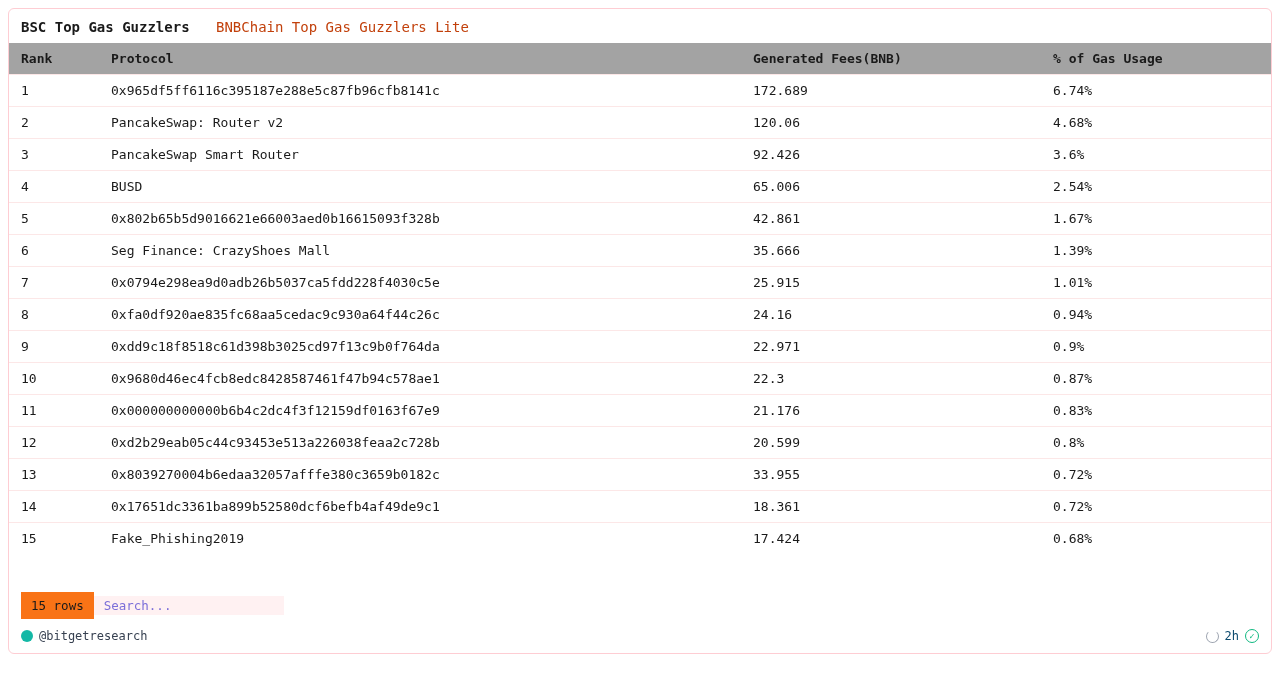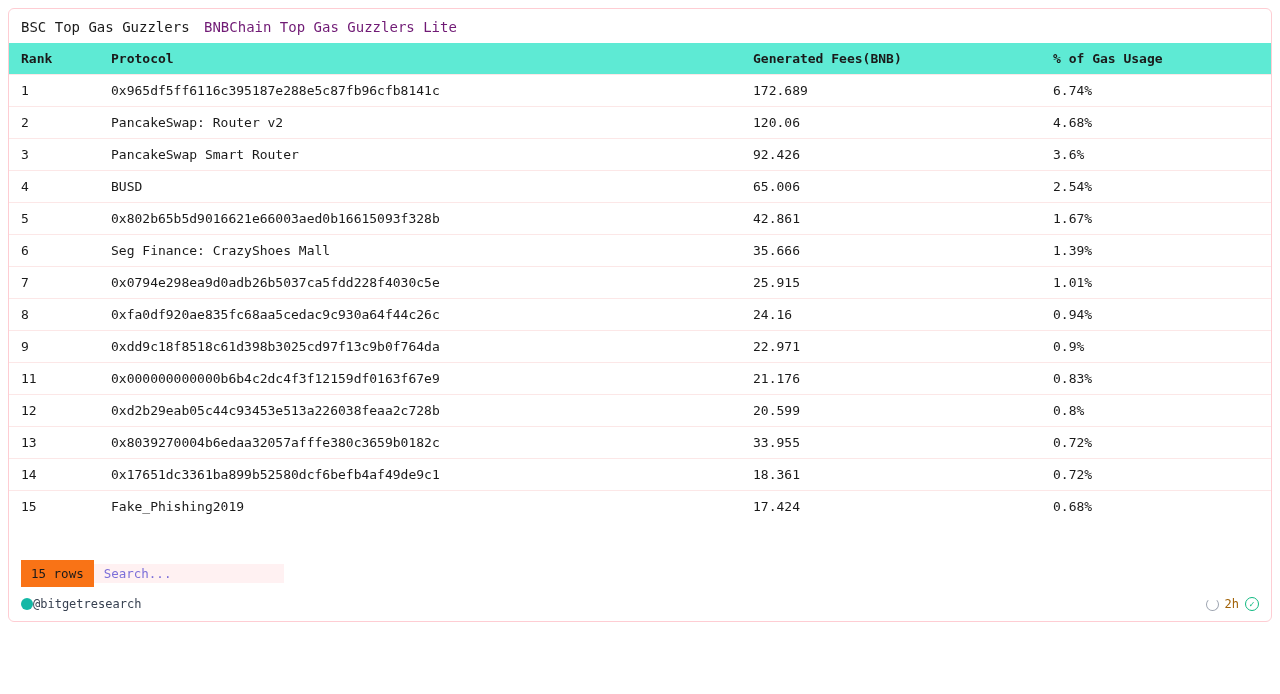--- a/index.html
+++ b/index.html
@@ -13,28 +13,28 @@
   .card {
     border: 1px solid #fecdd3;
     border-radius: 6px;
     background: #fff;
     overflow: hidden;
   }
   .card-title {
     padding: 10px 12px 8px 12px;
     font-size: 14px;
   }
-  .title-main { font-weight: 400; }
-  .title-sub { color: #701a75; margin-left: 6px; }
+  .title-main { font-weight: 700; }
+  .title-sub { color: #c2410c; margin-left: 18px; }
   table {
     width: 100%;
     border-collapse: collapse;
   }
   thead tr {
-    background: #5eead4;
+    background: #a3a3a3;
   }
   th {
     text-align: left;
     font-weight: 700;
     padding: 8px 12px;
     font-size: 13px;
   }
   tbody td {
     padding: 8px 12px;
     border-top: 1px solid #fce7e7;
@@ -68,27 +68,27 @@
   }
   .search::placeholder { color: #7c6fd9; }
   .attrib {
     padding: 0 12px 10px 12px;
     display: flex;
     align-items: center;
     justify-content: space-between;
     font-size: 12px;
     color: #374151;
   }
-  .attrib-left { display: flex; align-items: center; gap: 0; }
+  .attrib-left { display: flex; align-items: center; gap: 6px; }
   .dot {
     width: 12px; height: 12px; border-radius: 50%;
     background: #14b8a6; display: inline-block;
   }
   .attrib-right { display: flex; align-items: center; gap: 6px; color: #6b7280; }
-  .age { color: #a16207; font-weight: 500; }
+  .age { color: #0c4a6e; font-weight: 500; }
   .refresh-icon {
     display:inline-block; width:13px; height:13px;
     border:1.6px solid #9ca3af; border-top-color:transparent;
     border-radius:50%;
   }
   .check {
     width:14px; height:14px; border:1.6px solid #10b981; border-radius:50%;
     display:inline-flex; align-items:center; justify-content:center;
     color:#10b981; font-size:9px; line-height:1;
   }
@@ -159,20 +159,26 @@
           <td>8</td>
           <td>0xfa0df920ae835fc68aa5cedac9c930a64f44c26c</td>
           <td>24.16</td>
           <td>0.94%</td>
         </tr>
         <tr>
           <td>9</td>
           <td>0xdd9c18f8518c61d398b3025cd97f13c9b0f764da</td>
           <td>22.971</td>
           <td>0.9%</td>
+        </tr>
+        <tr>
+          <td>10</td>
+          <td>0x9680d46ec4fcb8edc8428587461f47b94c578ae1</td>
+          <td>22.3</td>
+          <td>0.87%</td>
         </tr>
         <tr>
           <td>11</td>
           <td>0x000000000000b6b4c2dc4f3f12159df0163f67e9</td>
           <td>21.176</td>
           <td>0.83%</td>
         </tr>
         <tr>
           <td>12</td>
           <td>0xd2b29eab05c44c93453e513a226038feaa2c728b</td>

